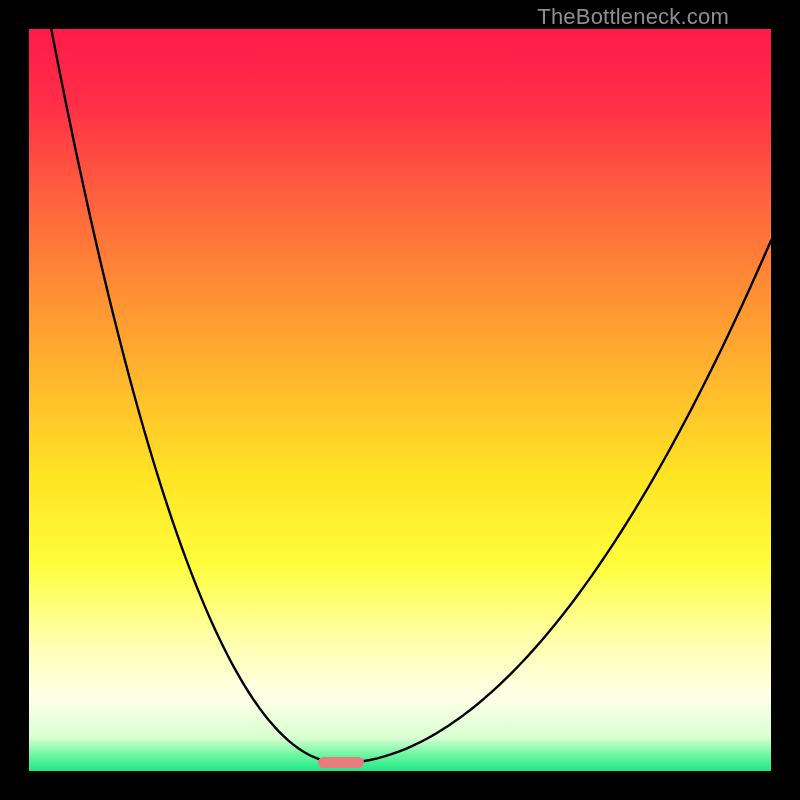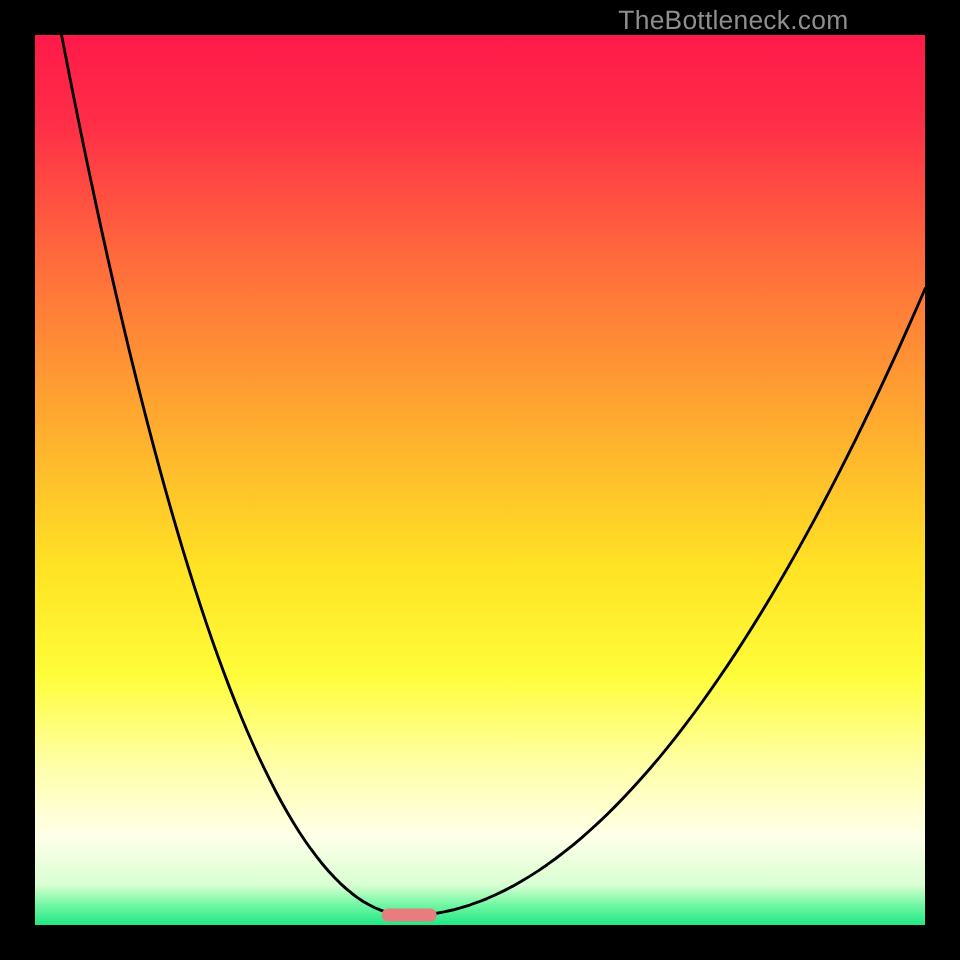--- a/index.html
+++ b/index.html
@@ -9,20 +9,21 @@
     height: 800px;
     overflow: hidden;
     background: #000;
     font-family: Arial, Helvetica, sans-serif;
   }
   .stage {
     position: relative;
     width: 721px;
     height: 800px;
     background: #000;
+    padding-left: 22px;
   }
   .plot-area {
     position: absolute;
     left: 29px;
     top: 29px;
     width: 742px;
     height: 742px;
     overflow: hidden;
   }
   .gradient-bg {

